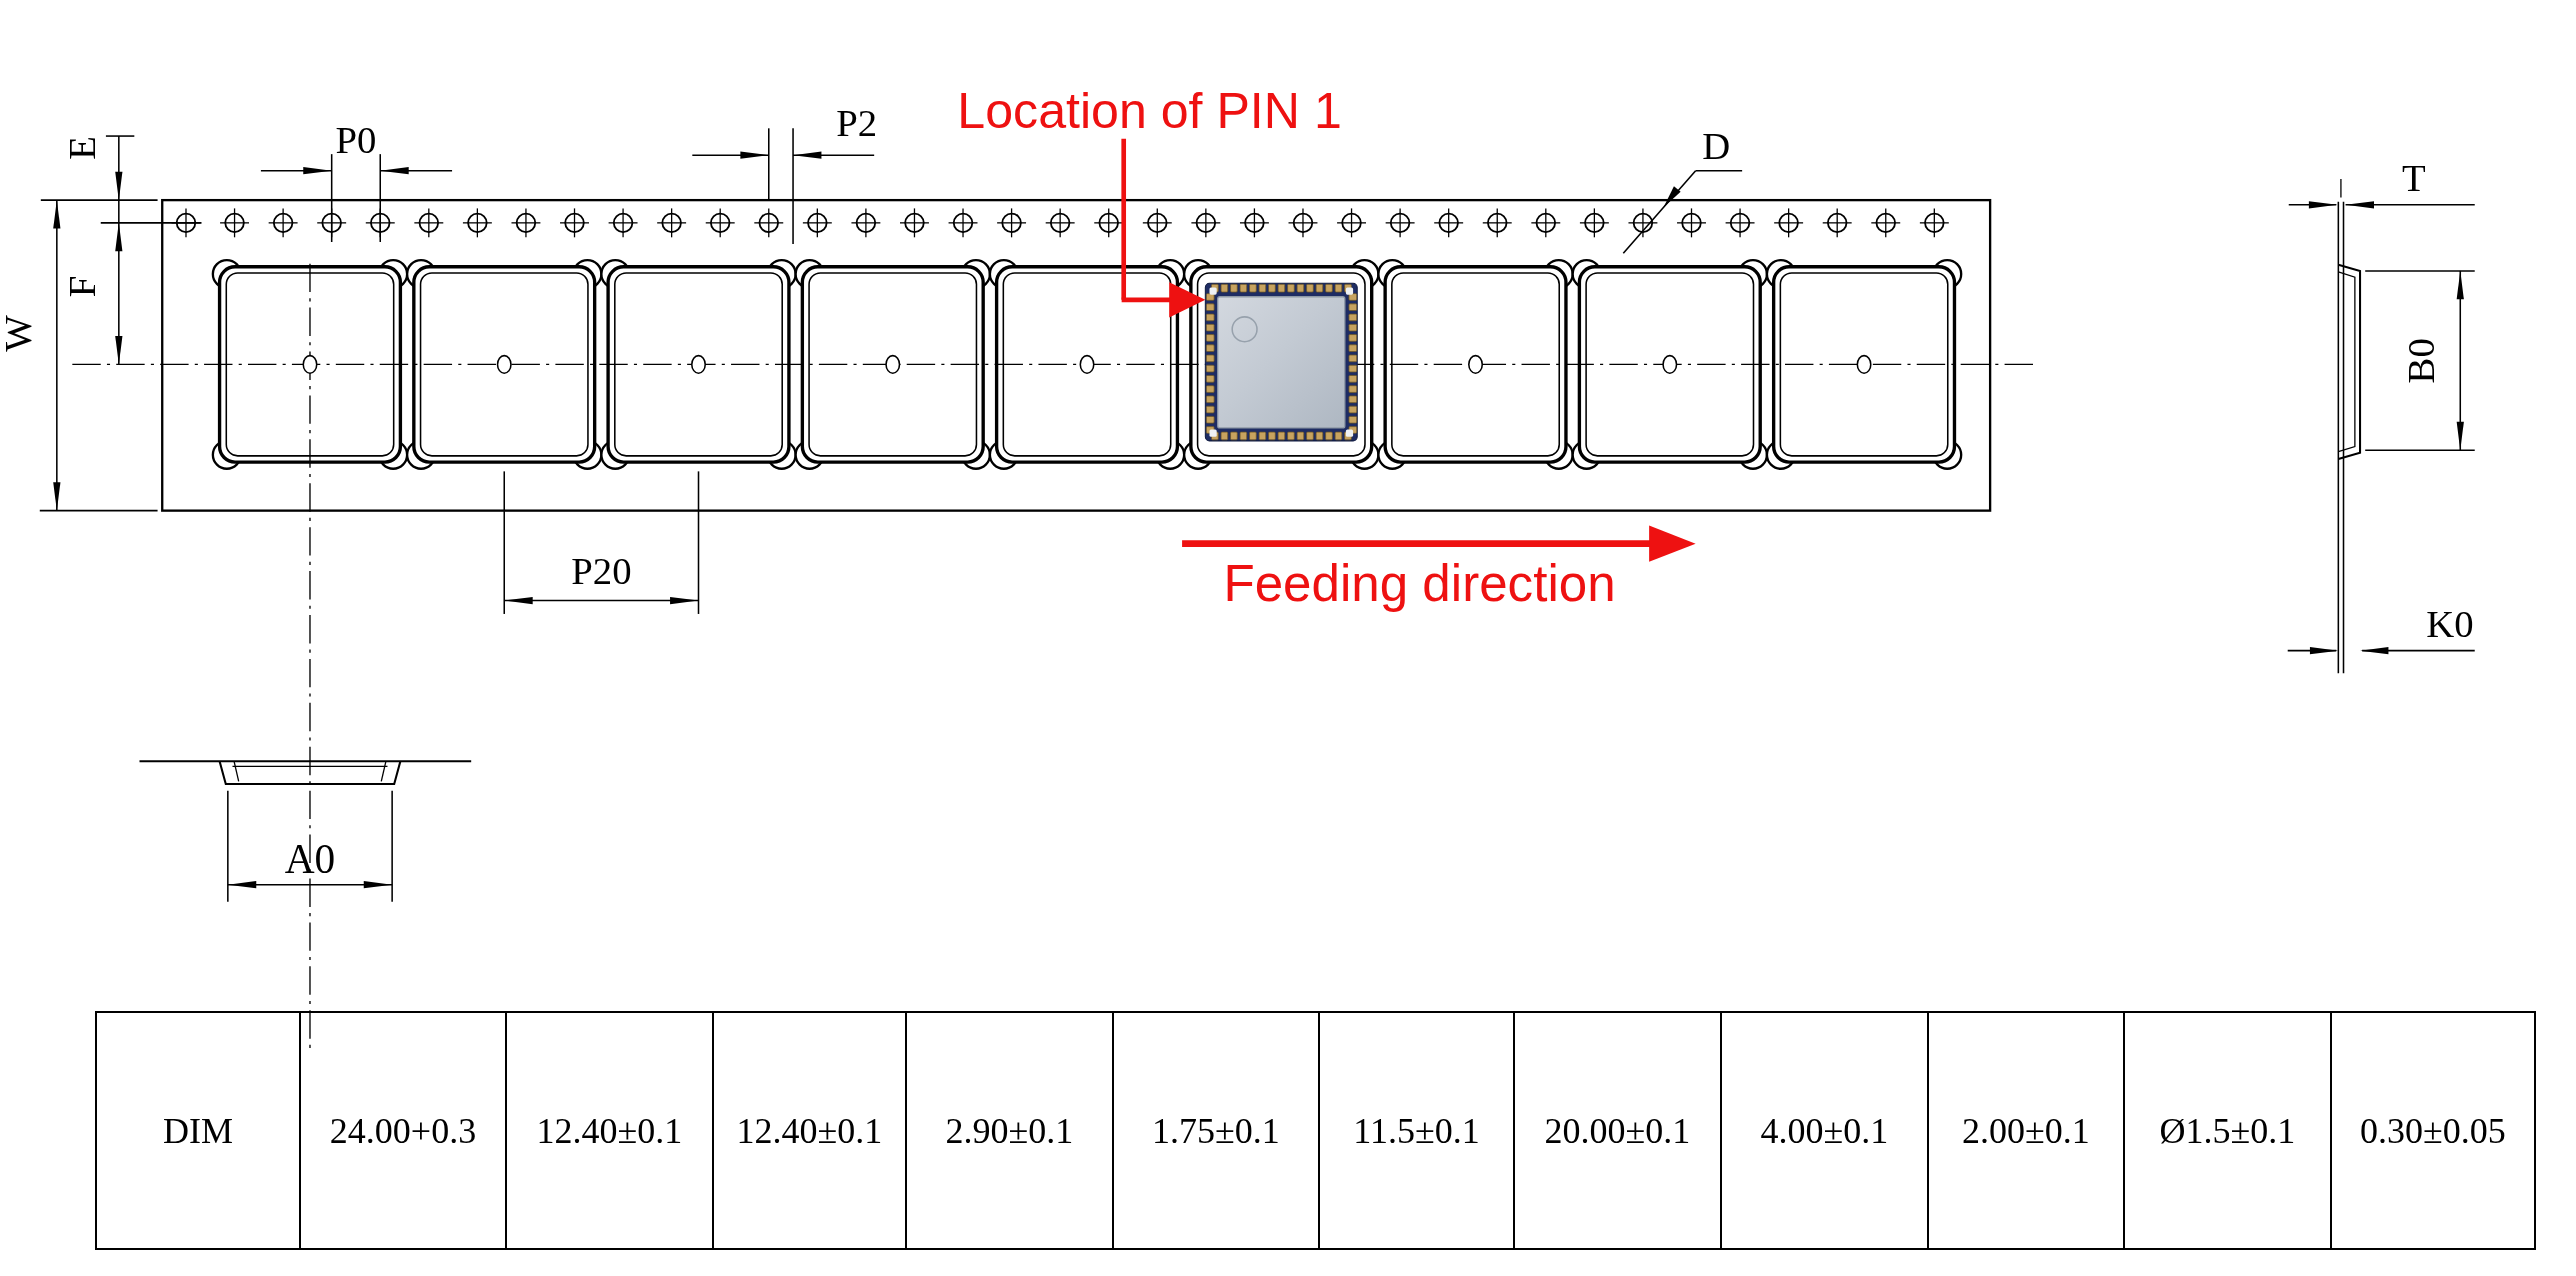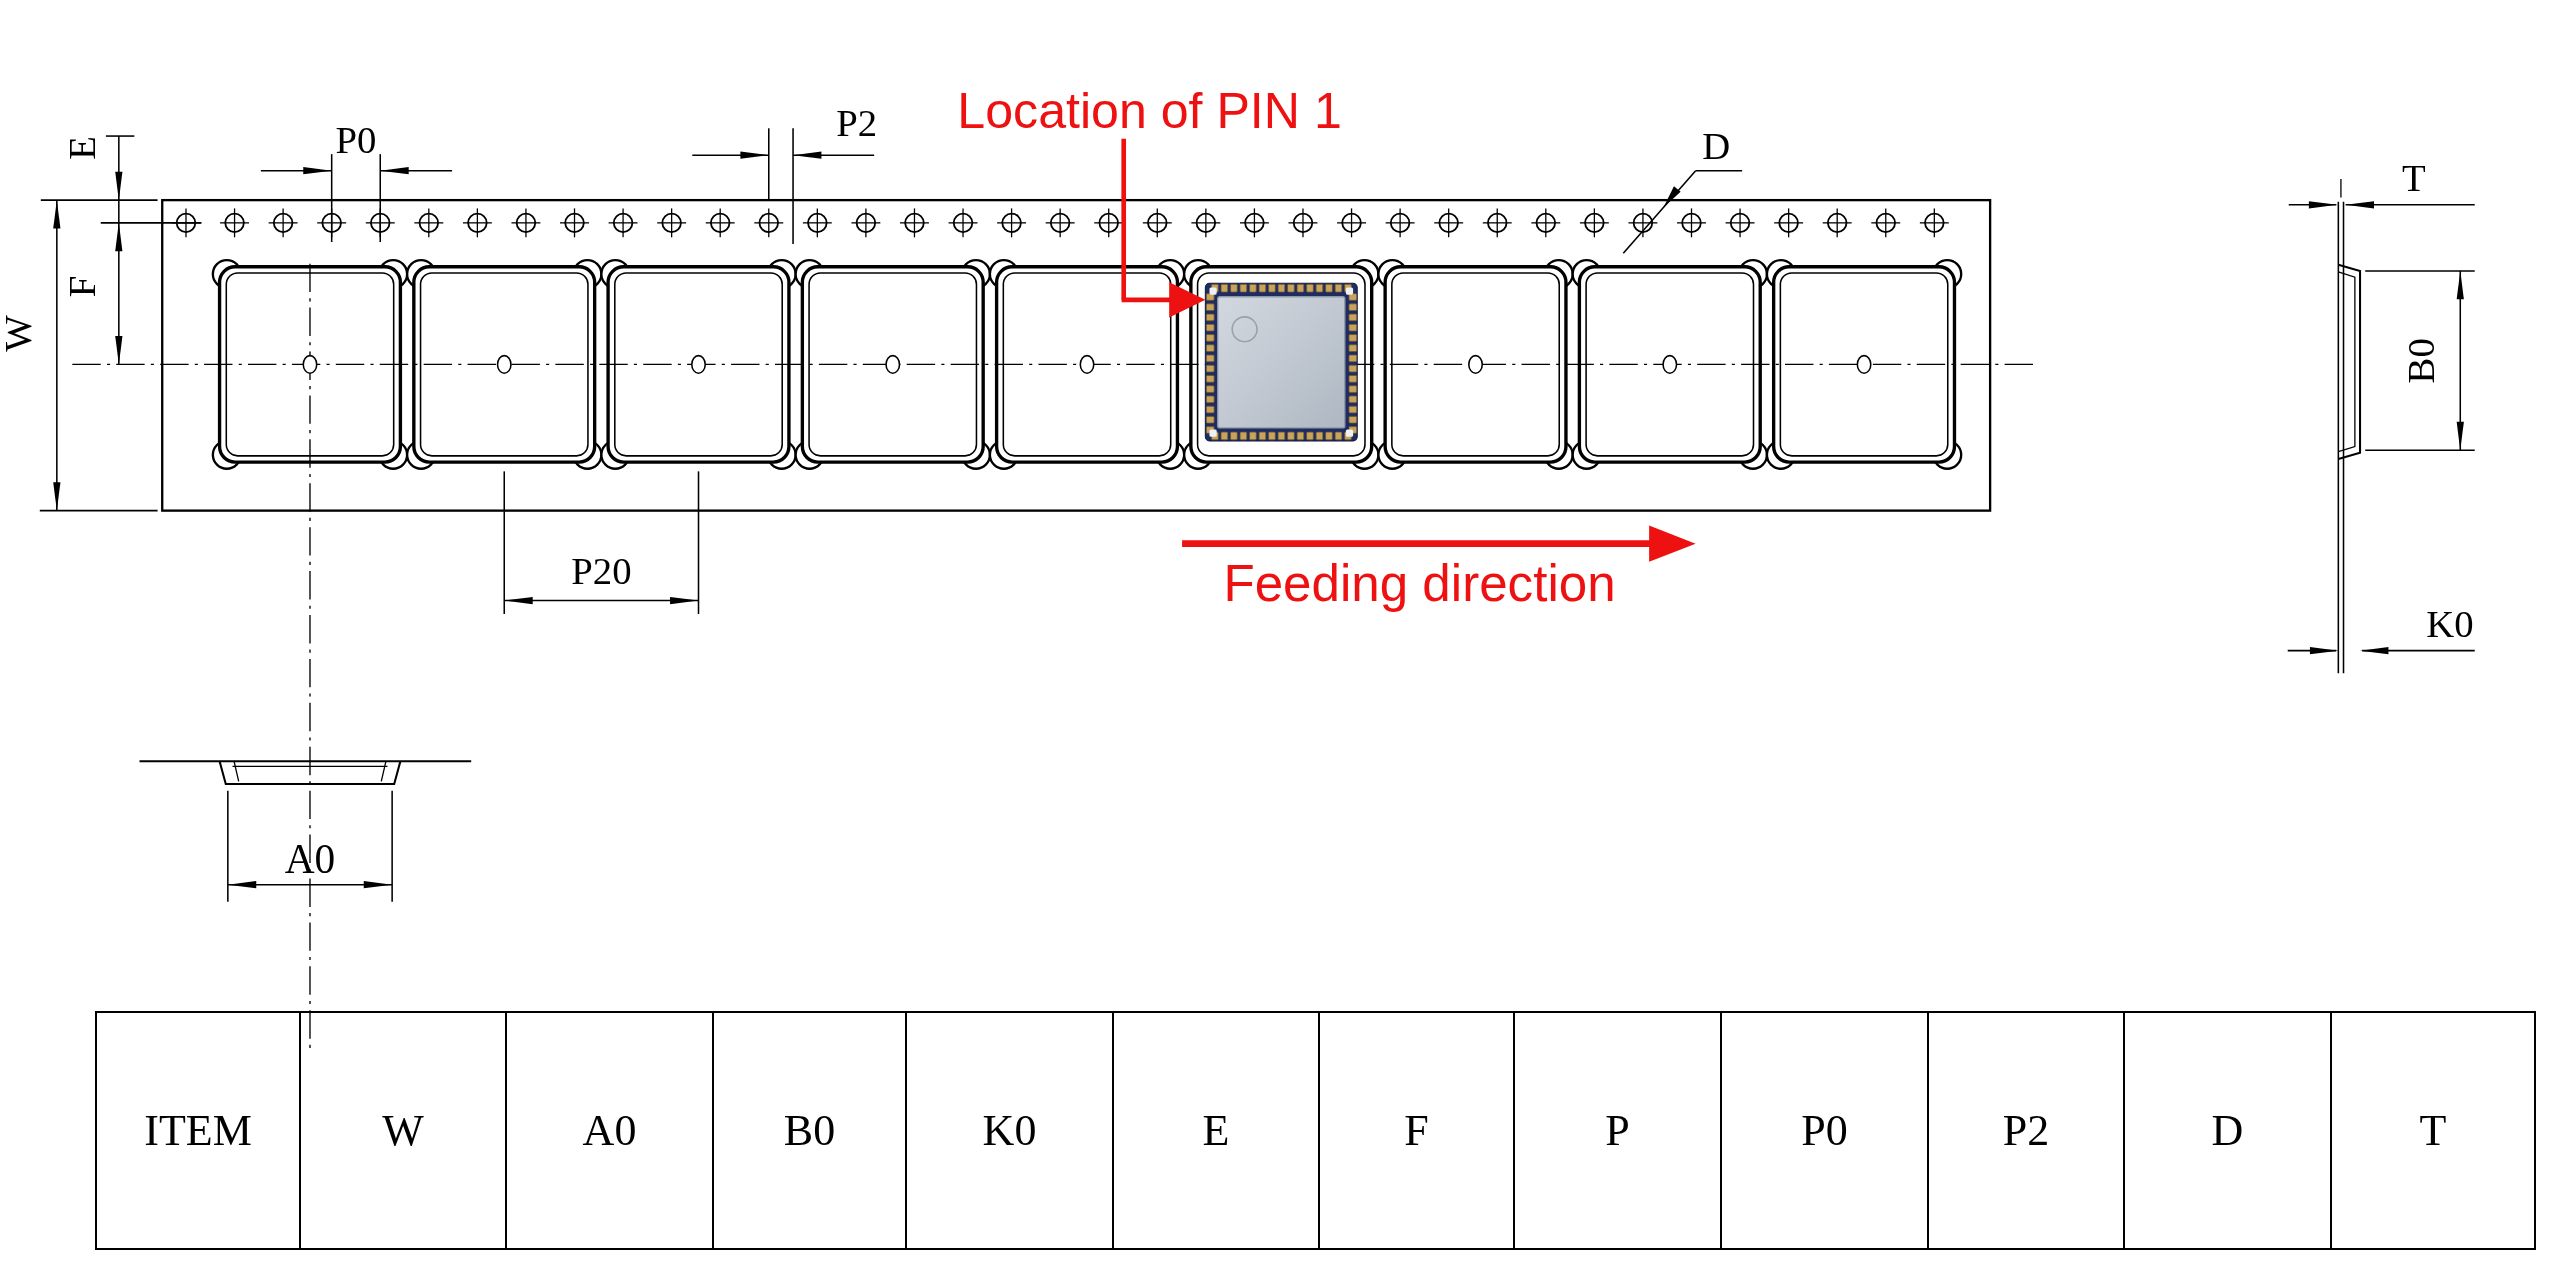--- a/index.html
+++ b/index.html
@@ -518,31 +518,31 @@
           <col style="width: 207px;">
           <col style="width: 206px;">
           <col style="width: 195px;">
           <col style="width: 207px;">
           <col style="width: 207px;">
           <col style="width: 196px;">
           <col style="width: 207px;">
           <col style="width: 204px;">
         </colgroup>
     <tbody id="spec-body">
-          <tr class="hdr">
-            <th>ITEM</th>
-            <th>W</th>
-            <th>A0</th>
-            <th>B0</th>
-            <th>K0</th>
-            <th>E</th>
-            <th>F</th>
-            <th>P</th>
-            <th>P0</th>
-            <th>P2</th>
-            <th>D</th>
-            <th>T</th>
+          <tr class="val">
+            <td>DIM</td>
+            <td>24.00+0.3</td>
+            <td>12.40±0.1</td>
+            <td>12.40±0.1</td>
+            <td>2.90±0.1</td>
+            <td>1.75±0.1</td>
+            <td>11.5±0.1</td>
+            <td>20.00±0.1</td>
+            <td>4.00±0.1</td>
+            <td>2.00±0.1</td>
+            <td>Ø1.5±0.1</td>
+            <td>0.30±0.05</td>
           </tr>
         </tbody>
   </table>
 </div>
 </div>
 
 
 </body></html>

